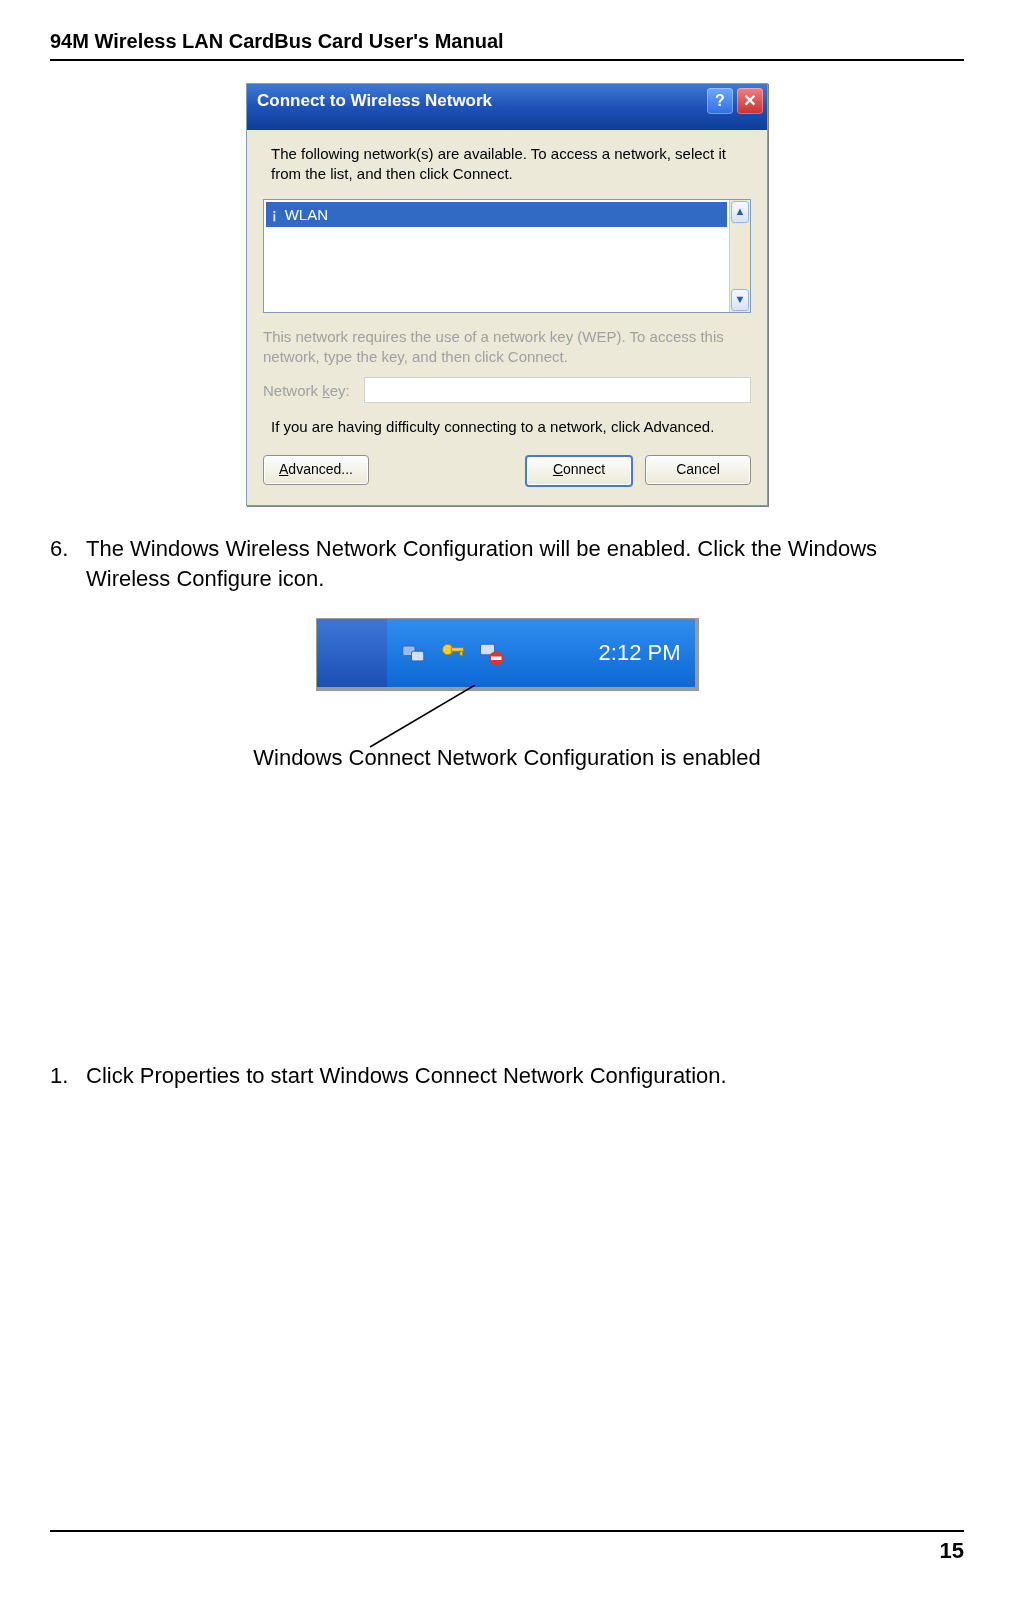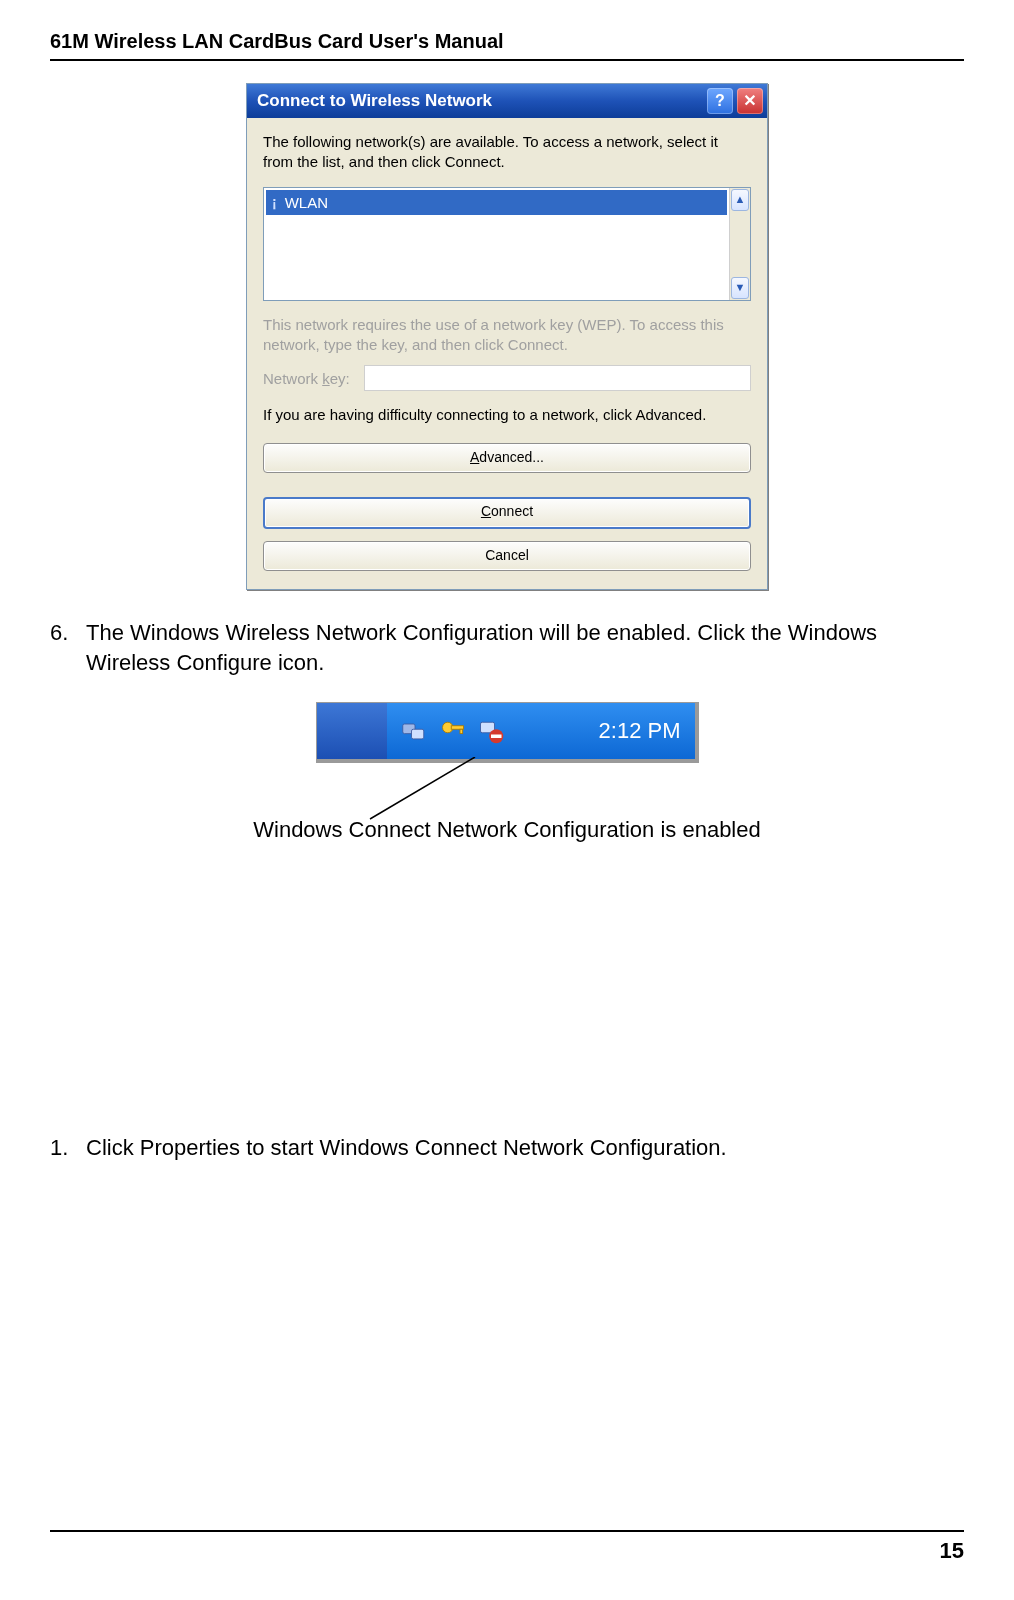--- a/index.html
+++ b/index.html
@@ -36,21 +36,21 @@
     border: 1px solid #7f9db9;
     text-align: left;
     background: #ece9d8;
     box-shadow: 1px 1px 0 #808080;
   }
   .titlebar {
     height: 34px;
     background: linear-gradient(to bottom, #3f79d6 0%, #1e52b7 50%, #0d3d99 100%);
     display: flex;
     align-items: center;
-    padding: 0 4px 0 10px;
+    padding: 0 4px 12px 10px;
     color: #fff;
     font-weight: bold;
     font-size: 17px;
   }
   .titlebar-text { flex: 1; }
   .titlebtn {
     width: 26px;
     height: 26px;
     margin-left: 4px;
     border-radius: 4px;
@@ -59,21 +59,21 @@
     text-align: center;
     line-height: 26px;
     box-shadow: inset 0 0 0 1px rgba(255,255,255,.3);
   }
   .helpbtn { background: linear-gradient(to bottom,#6fa8ff,#2c6fe0); }
   .closebtn { background: linear-gradient(to bottom,#f08080,#c83030); }
   .dlg-body {
     padding: 14px 16px 18px 16px;
     font-size: 15px;
   }
-  .dlg-text { margin: 0 0 14px 0; line-height: 1.35; }
+  .dlg-text { margin: 0 0 14px 8px; line-height: 1.35; }
   .dlg-label { margin: 0 0 6px 0; }
   .listbox {
     border: 1px solid #7f9db9;
     background: #fff;
     height: 112px;
     display: flex;
   }
   .list-inner { flex: 1; padding: 2px; }
   .list-item {
     background: #316ac5;
@@ -120,21 +120,20 @@
   .keyrow-input {
     flex: 1;
     height: 24px;
     background: #fff;
     border: 1px solid #cfcfcf;
   }
   .btnrow {
     display: flex;
     gap: 12px;
     margin-top: 18px;
-    flex-direction: column;
   }
   .btnrow-spacer { flex: 1; }
   .winbtn {
     min-width: 104px;
     height: 28px;
     background: linear-gradient(to bottom,#fdfdfd,#ece9d8);
     border: 1px solid #8f8f8f;
     border-radius: 4px;
     font-size: 14px;
     text-align: center;
@@ -157,21 +156,21 @@
   
   .taskbar-wrap {
     margin: 24px auto 0 auto;
     display: inline-block;
     border: 1px solid #9a9a9a;
     border-right: 4px solid #9a9a9a;
     border-bottom: 4px solid #9a9a9a;
   }
   .taskbar {
     display: flex;
-    height: 56px;
+    height: 68px;
   }
   .tb-left {
     width: 70px;
     background: linear-gradient(to bottom,#3d77d6,#1c4fb3);
   }
   .tb-right {
     width: 280px;
     background: linear-gradient(to bottom,#2f8ef0,#0d68d4);
     display: flex;
     align-items: center;
@@ -219,21 +218,21 @@
     bottom: 36px;
     font-weight: bold;
     font-size: 22px;
   }
   u.accel { text-decoration: underline; }
 </style>
 </head>
 <body>
 
 <div class="page">
-  <div class="header-title">61M Wireless LAN CardBus Card User's Manual</div>
+  <div class="header-title">94M Wireless LAN CardBus Card User's Manual</div>
   <hr class="hr-top">
 
   <div class="center-wrap">
     
     <div class="dialog">
       <div class="titlebar">
         <span class="titlebar-text">Connect to Wireless Network</span>
         <div class="titlebtn helpbtn">?</div>
         <div class="titlebtn closebtn">✕</div>
       </div>

